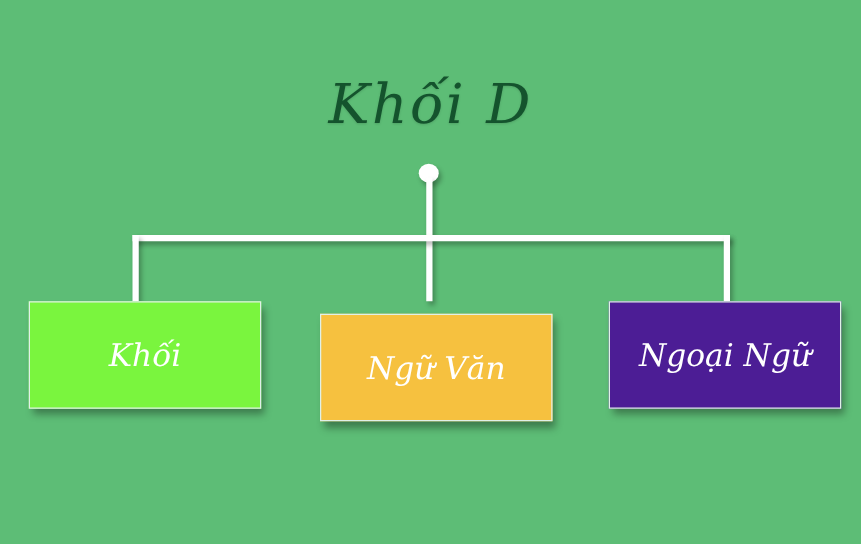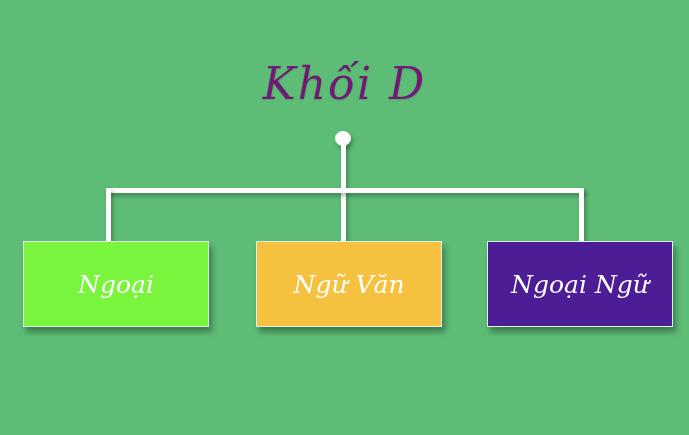--- a/index.html
+++ b/index.html
@@ -1,34 +1,34 @@
 <!DOCTYPE html>
 <html><head>
 <meta charset="utf-8">
 <style>
   html,body{margin:0;padding:0;}
   body{width:689px;height:435px;overflow:hidden;background:#5dbd76;position:relative;font-family:"DejaVu Serif",serif;}
-  .title{position:absolute;left:0;width:689px;top:58px;text-align:center;color:#701a75;font-family:"DejaVu Serif",serif;font-style:italic;font-size:44px;letter-spacing:2px;text-shadow:0 1px 2px rgba(0,0,0,0.15);}
+  .title{position:absolute;left:0;width:689px;top:58px;text-align:center;color:#14532d;font-family:"DejaVu Serif",serif;font-style:italic;font-size:44px;letter-spacing:2px;text-shadow:0 1px 2px rgba(0,0,0,0.15);}
   .dot{position:absolute;left:335px;top:131px;width:16px;height:15px;border-radius:50%;background:#fff;box-shadow:2px 3px 4px rgba(0,0,0,0.3);}
   .line{position:absolute;background:#fff;box-shadow:2px 3px 4px rgba(0,0,0,0.3);}
   .box{position:absolute;top:241px;height:86px;width:186px;border:1px solid #e0f0e8;box-sizing:border-box;box-shadow:3px 5px 6px rgba(0,0,0,0.35);display:flex;align-items:center;justify-content:center;}
   .box span{color:#fff;font-family:"DejaVu Serif",serif;font-style:italic;font-size:25px;}
 </style>
 </head>
 <body>
 
 <div class="title">Khối D</div>
 
 <div class="dot"></div>
 <div class="line" style="left:341px;top:142px;width:5px;height:99px;"></div>
 <div class="line" style="left:106px;top:188px;width:478px;height:5px;"></div>
 <div class="line" style="left:106px;top:188px;width:5px;height:53px;"></div>
 <div class="line" style="left:579px;top:188px;width:5px;height:53px;"></div>
 
 <div class="box" style="left:23px;background:#7af53e;">
-  <span>Ngoại</span>
+  <span>Khối</span>
 </div>
-<div class="box" style="left:256px;background:#f6c13f;">
+<div class="box" style="left:256px;background:#f6c13f;margin-top:10px;">
   <span>Ngữ Văn</span>
 </div>
 <div class="box" style="left:487px;background:#4c1d95;">
   <span>Ngoại Ngữ</span>
 </div>
 
 </body></html>

